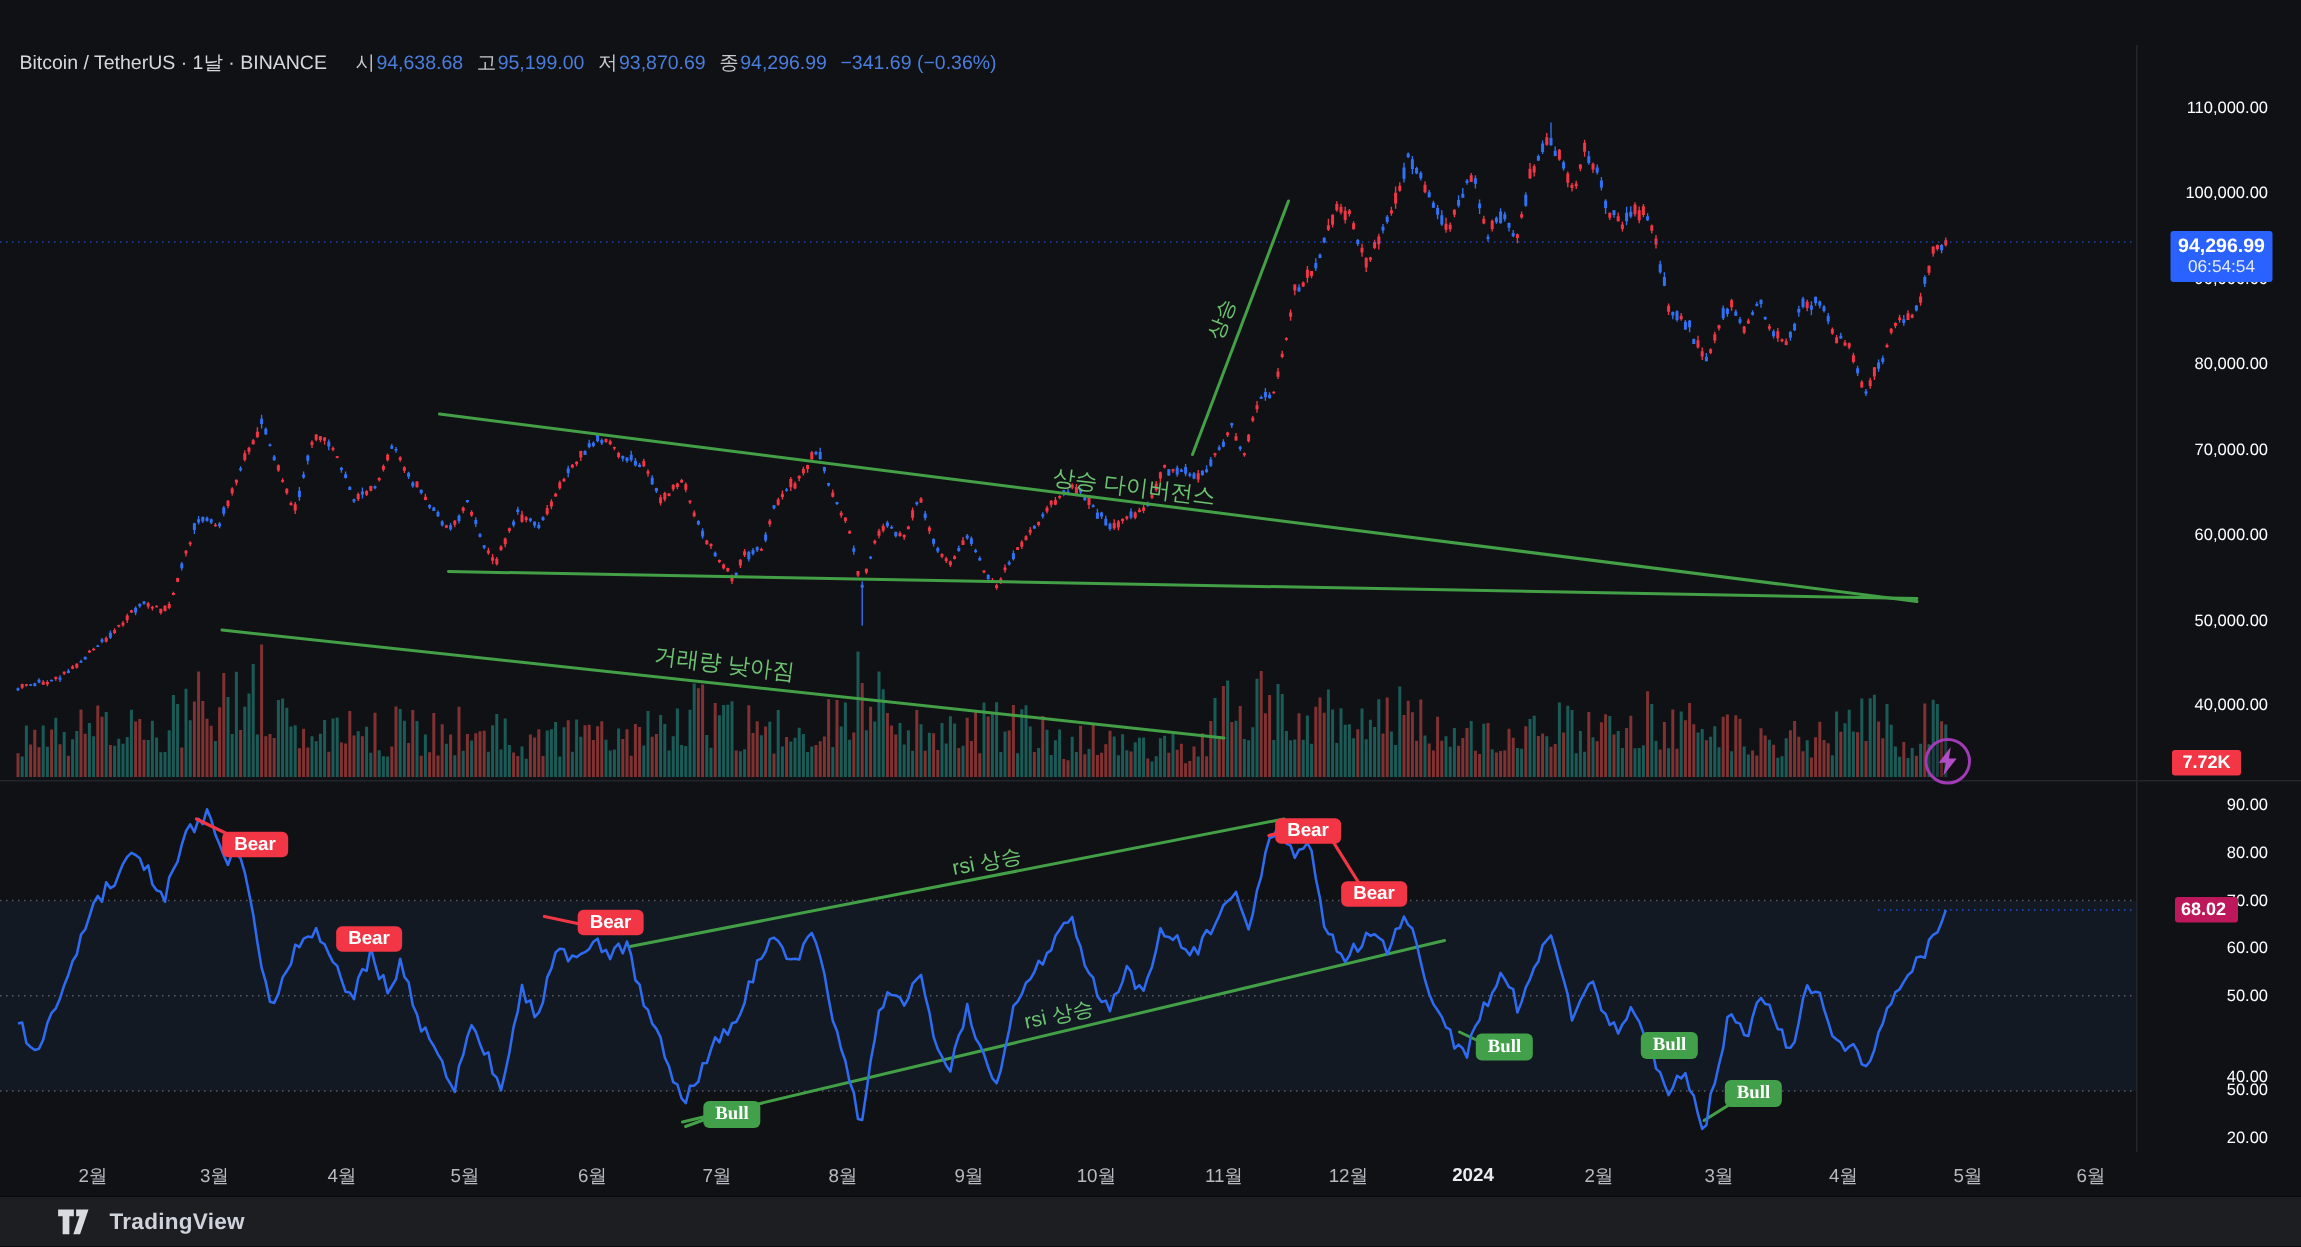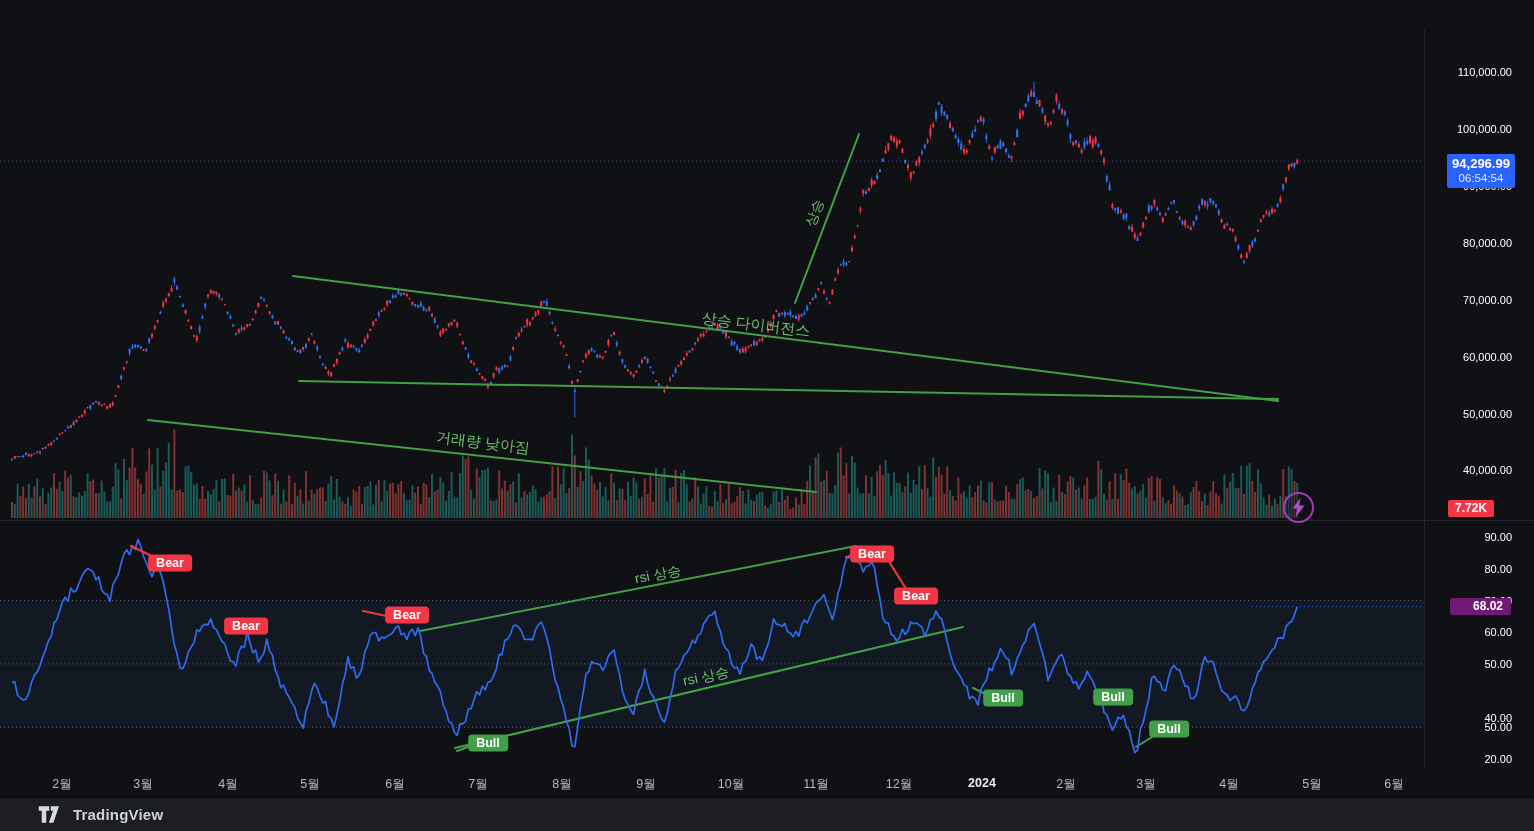--- a/index.html
+++ b/index.html
@@ -23,38 +23,38 @@
   
   .axis-tick{position:absolute;right:22px;font-size:11px;color:#ffffff;
        transform:translateY(-50%);z-index:5;white-space:nowrap;}
   
   .price-flag{position:absolute;left:1447px;top:154px;width:68px;background:#2962ff;border-radius:2px;
        color:#fff;text-align:center;padding:2px 0 3px 0;z-index:6;line-height:1.2;}
   .price-flag .p{font-size:13px;font-weight:bold;}
   .price-flag .cd{font-size:11.5px;opacity:.88;}
   .vol-flag{position:absolute;left:1448px;top:500px;background:#f23645;color:#fff;font-size:12px;
        font-weight:bold;padding:1px 7px 2px 7px;border-radius:2px;z-index:6;}
-  .rsi-flag{position:absolute;left:1450px;top:598px;background:#701a75;color:#fff;font-size:12px;
-       font-weight:bold;padding:1px 8px 2px 23px;border-radius:2px;z-index:6;}
+  .rsi-flag{position:absolute;left:1450px;top:598px;background:#be185d;color:#fff;font-size:12px;
+       font-weight:bold;padding:1px 8px 2px 4px;border-radius:2px;z-index:6;}
   
   .time-axis{position:absolute;top:768px;left:0;width:1534px;height:29px;background:#101114;z-index:5;}
   .time-tick{position:absolute;top:8px;transform:translateX(-50%);font-size:12.5px;color:#b6b9c0;white-space:nowrap;}
   .time-tick.strong{color:#e9ebef;font-weight:bold;}
   
   .toolbar{position:absolute;top:797px;left:0;width:1534px;height:34px;background:#1d1e22;
        border-top:1px solid #0a0a0c;display:flex;align-items:center;padding-left:38px;
        box-sizing:border-box;z-index:6;}
   .tv-name{font-size:15px;font-weight:bold;color:#cfd3dc;margin-left:8px;letter-spacing:.2px;}
   
   .anno{position:absolute;color:#6cc371;white-space:nowrap;z-index:5;transform-origin:center;}
   
   .marker{position:absolute;transform:translate(-50%,-50%);font-size:12.5px;font-weight:bold;color:#fff;
        padding:1px 8px 2px 8px;border-radius:4px;z-index:6;white-space:nowrap;}
   .marker.bear{background:#f23645;}
-  .marker.bull{background:#42a04a;}
+  .marker.bull{background:#42a04a;font-family:Liberation Serif, serif;}
   
   .boost{position:absolute;left:1283px;top:492px;width:31px;height:31px;border-radius:50%;
        border:2px solid #a03bb5;box-sizing:border-box;display:flex;align-items:center;
        justify-content:center;background:rgba(24,12,26,.35);z-index:6;}
 </style>
 </head>
 <body>
 
 <div class="app">
 
@@ -93,20 +93,23 @@
         <line x1="973" y1="688" x2="992" y2="697" stroke="#43a047" stroke-width="2" stroke-linecap="round"></line>
         <line x1="1136" y1="747" x2="1160" y2="732" stroke="#43a047" stroke-width="2" stroke-linecap="round"></line>
         <path d="M12.0 682.3L14.8 681.7L17.6 695.4L20.4 698.0L23.2 700.0L26.0 699.2L28.8 693.1L31.6 682.0L34.4 675.2L37.2 672.2L40.0 665.6L42.8 656.8L45.6 649.8L48.4 640.7L51.2 636.3L54.0 623.1L56.8 619.7L59.6 611.0L62.4 602.0L65.2 597.3L68.0 601.2L70.8 588.2L73.6 592.1L76.4 590.4L79.2 582.8L82.0 575.9L84.8 571.3L87.6 568.6L90.4 570.0L93.2 572.1L96.0 579.9L98.8 576.9L101.6 589.7L104.4 593.5L107.2 594.6L110.0 601.2L112.8 584.9L115.6 579.6L118.4 574.5L121.2 563.1L124.0 554.0L126.8 549.6L129.6 554.8L132.4 545.9L135.2 549.4L138.0 539.5L140.8 546.4L143.6 556.5L146.4 563.0L149.2 570.3L152.0 576.6L154.8 568.7L157.6 569.7L160.4 572.2L163.2 581.7L166.0 595.3L168.8 609.6L171.6 628.3L174.4 645.1L177.2 654.6L180.0 667.9L182.8 668.6L185.6 662.6L188.4 651.6L191.2 647.3L194.0 642.8L196.8 629.8L199.6 631.4L202.4 625.8L205.2 624.4L208.0 624.8L210.8 618.7L213.6 627.8L216.4 629.5L219.2 635.9L222.0 641.4L224.8 643.9L227.6 653.0L230.4 661.2L233.2 661.6L236.0 666.1L238.8 652.0L241.6 646.1L244.4 647.3L247.2 631.7L250.0 642.8L252.8 652.8L255.6 650.1L258.4 662.2L261.2 657.5L264.0 652.8L266.8 639.2L269.6 651.1L272.4 654.9L275.2 670.2L278.0 676.4L280.8 687.7L283.6 685.0L286.4 692.9L289.2 697.3L292.0 702.9L294.8 707.4L297.6 718.1L300.4 722.7L303.2 728.0L306.0 710.6L308.8 703.3L311.6 690.9L314.4 683.4L317.2 687.8L320.0 696.1L322.8 703.0L325.6 701.5L328.4 715.8L331.2 718.4L334.0 726.9L336.8 714.8L339.6 701.7L342.4 684.6L345.2 674.2L348.0 656.6L350.8 668.3L353.6 666.9L356.4 678.1L359.2 675.1L362.0 668.2L364.8 651.6L367.6 645.6L370.4 634.9L373.2 632.5L376.0 632.8L378.8 640.9L381.6 637.0L384.4 638.1L387.2 636.0L390.0 634.8L392.8 632.6L395.6 627.8L398.4 625.8L401.2 634.7L404.0 633.3L406.8 639.4L409.6 632.1L412.4 629.1L415.2 635.6L418.0 627.7L420.8 636.8L423.6 653.5L426.4 656.4L429.2 670.6L432.0 673.3L434.8 682.4L437.6 685.9L440.4 691.6L443.2 705.0L446.0 710.9L448.8 721.4L451.6 723.0L454.4 732.2L457.2 735.4L460.0 723.9L462.8 723.8L465.6 721.1L468.4 708.9L471.2 708.7L474.0 699.6L476.8 691.5L479.6 694.9L482.4 686.2L485.2 689.8L488.0 682.2L490.8 681.4L493.6 675.9L496.4 668.7L499.2 654.4L502.0 654.9L504.8 640.3L507.6 639.1L510.4 634.5L513.2 626.1L516.0 625.1L518.8 627.3L521.6 631.5L524.4 639.2L527.2 639.5L530.0 639.2L532.8 639.7L535.6 629.5L538.4 624.8L541.2 622.0L544.0 628.5L546.8 638.0L549.6 649.2L552.4 665.8L555.2 680.5L558.0 687.3L560.8 699.5L563.6 707.3L566.4 721.4L569.2 728.3L572.0 746.0L574.8 746.7L577.6 727.9L580.4 707.3L583.2 692.8L586.0 673.8L588.8 671.5L591.6 661.5L594.4 663.4L597.2 663.6L600.0 665.1L602.8 670.4L605.6 665.4L608.4 655.8L611.2 652.8L614.0 649.9L616.8 663.9L619.6 674.9L622.4 691.3L625.2 699.4L628.0 704.4L630.8 710.3L633.6 714.3L636.4 699.1L639.2 690.2L642.0 685.2L644.8 669.3L647.6 683.2L650.4 692.3L653.2 696.6L656.0 702.7L658.8 711.5L661.6 718.9L664.4 722.2L667.2 713.5L670.0 699.3L672.8 686.7L675.6 670.6L678.4 667.8L681.2 662.8L684.0 655.1L686.8 652.9L689.6 648.0L692.4 640.5L695.2 643.1L698.0 635.4L700.8 633.4L703.6 623.9L706.4 619.8L709.2 615.4L712.0 615.0L714.8 611.3L717.6 624.4L720.4 631.1L723.2 643.8L726.0 648.7L728.8 651.7L731.6 664.2L734.4 668.0L737.2 667.1L740.0 674.2L742.8 663.2L745.6 661.4L748.4 654.4L751.2 644.0L754.0 647.6L756.8 659.2L759.6 656.8L762.4 660.5L765.2 651.3L768.0 644.6L770.8 633.1L773.6 618.8L776.4 624.2L779.2 624.6L782.0 626.6L784.8 623.5L787.6 631.7L790.4 633.0L793.2 636.8L796.0 631.4L798.8 636.2L801.6 624.9L804.4 620.0L807.2 622.8L810.0 616.5L812.8 610.5L815.6 603.5L818.4 600.8L821.2 598.5L824.0 594.6L826.8 604.0L829.6 611.5L832.4 619.6L835.2 609.4L838.0 593.6L840.8 584.6L843.6 568.4L846.4 558.7L849.2 557.7L852.0 550.4L854.8 548.9L857.6 562.4L860.4 563.7L863.2 571.9L866.0 566.5L868.8 565.9L871.6 562.0L874.4 567.3L877.2 585.7L880.0 599.0L882.8 617.9L885.6 622.6L888.4 623.1L891.2 634.2L894.0 635.9L896.8 641.4L899.6 637.0L902.4 629.2L905.2 634.5L908.0 630.9L910.8 621.9L913.6 623.8L916.4 622.8L919.2 625.1L922.0 627.2L924.8 636.3L927.6 629.5L930.4 619.4L933.2 618.7L936.0 611.0L938.8 616.6L941.6 619.0L944.4 629.0L947.2 641.6L950.0 653.3L952.8 662.6L955.6 669.4L958.4 673.5L961.2 677.9L964.0 684.9L966.8 686.4L969.6 699.0L972.4 696.4L975.2 699.0L978.0 705.1L980.8 689.8L983.6 684.2L986.4 680.0L989.2 668.4L992.0 670.7L994.8 661.9L997.6 657.5L1000.4 648.6L1003.2 652.9L1006.0 658.1L1008.8 659.4L1011.6 675.0L1014.4 667.9L1017.2 658.2L1020.0 652.7L1022.8 645.0L1025.6 641.0L1028.4 630.1L1031.2 626.8L1034.0 623.6L1036.8 632.9L1039.6 643.6L1042.4 653.1L1045.2 663.3L1048.0 680.4L1050.8 673.6L1053.6 666.9L1056.4 661.6L1059.2 656.1L1062.0 654.4L1064.8 662.9L1067.6 673.6L1070.4 676.0L1073.2 683.3L1076.0 681.6L1078.8 689.0L1081.6 682.9L1084.4 679.4L1087.2 671.4L1090.0 676.6L1092.8 681.1L1095.6 688.6L1098.4 695.0L1101.2 697.7L1104.0 712.4L1106.8 714.9L1109.6 722.9L1112.4 730.1L1115.2 725.3L1118.0 717.2L1120.8 718.9L1123.6 715.4L1126.4 726.8L1129.2 730.3L1132.0 742.8L1134.8 752.6L1137.6 750.1L1140.4 729.1L1143.2 722.3L1146.0 709.7L1148.8 698.6L1151.6 678.1L1154.4 676.2L1157.2 681.5L1160.0 682.4L1162.8 690.0L1165.6 690.6L1168.4 677.9L1171.2 668.6L1174.0 665.3L1176.8 669.3L1179.6 669.8L1182.4 678.6L1185.2 686.1L1188.0 686.4L1190.8 698.4L1193.6 698.5L1196.4 694.7L1199.2 681.5L1202.0 665.8L1204.8 656.8L1207.6 662.1L1210.4 661.2L1213.2 661.8L1216.0 672.8L1218.8 681.3L1221.6 690.7L1224.4 693.0L1227.2 695.0L1230.0 700.5L1232.8 697.8L1235.6 696.1L1238.4 700.7L1241.2 709.5L1244.0 710.8L1246.8 707.3L1249.6 699.8L1252.4 688.1L1255.2 682.4L1258.0 672.3L1260.8 669.3L1263.6 661.4L1266.4 659.5L1269.2 654.6L1272.0 650.1L1274.8 647.7L1277.6 638.4L1280.4 637.6L1283.2 638.5L1286.0 626.6L1288.8 623.2L1291.6 621.6L1294.4 614.9L1297.2 606.7" fill="none" stroke="#2e6bf0" stroke-width="1.7" stroke-linejoin="round"></path>
         <line x1="131" y1="546" x2="162" y2="561" stroke="#f23645" stroke-width="2.2" stroke-linecap="round"></line>
         <line x1="363" y1="611" x2="396" y2="618" stroke="#f23645" stroke-width="2.2" stroke-linecap="round"></line>
         <line x1="846" y1="557" x2="862" y2="553" stroke="#f23645" stroke-width="2.2" stroke-linecap="round"></line>
         <line x1="888" y1="560" x2="908" y2="592" stroke="#f23645" stroke-width="2.2" stroke-linecap="round"></line>
       </g>
     </svg>
 
+  <div class="legend">
+    <span class="title">Bitcoin / TetherUS · 1날 · BINANCE</span><span class="lb">시</span><span class="val">94,638.68</span><span class="lb">고</span><span class="val">95,199.00</span><span class="lb">저</span><span class="val">93,870.69</span><span class="lb">종</span><span class="val">94,296.99</span><span class="chg">−341.69 (−0.36%)</span>
+  </div>
 
   <div class="anno" style="left:815px;top:213px;font-size:14px;transform:translate(-50%,-50%) rotate(-69deg);">상승</div>
   <div class="anno" style="left:756px;top:325px;font-size:15px;transform:translate(-50%,-50%) rotate(7deg);">상승 다이버전스</div>
   <div class="anno" style="left:483px;top:443px;font-size:15px;transform:translate(-50%,-50%) rotate(7deg);">거래량 낮아짐</div>
   <div class="anno" style="left:658px;top:575px;font-size:14px;transform:translate(-50%,-50%) rotate(-11deg);">rsi 상승</div>
   <div class="anno" style="left:706px;top:677px;font-size:14px;transform:translate(-50%,-50%) rotate(-12deg);">rsi 상승</div>
 
   <div id="markers">
       <div class="marker bear" style="left: 170px; top: 563px;">Bear</div>
       <div class="marker bear" style="left: 246px; top: 626px;">Bear</div>

